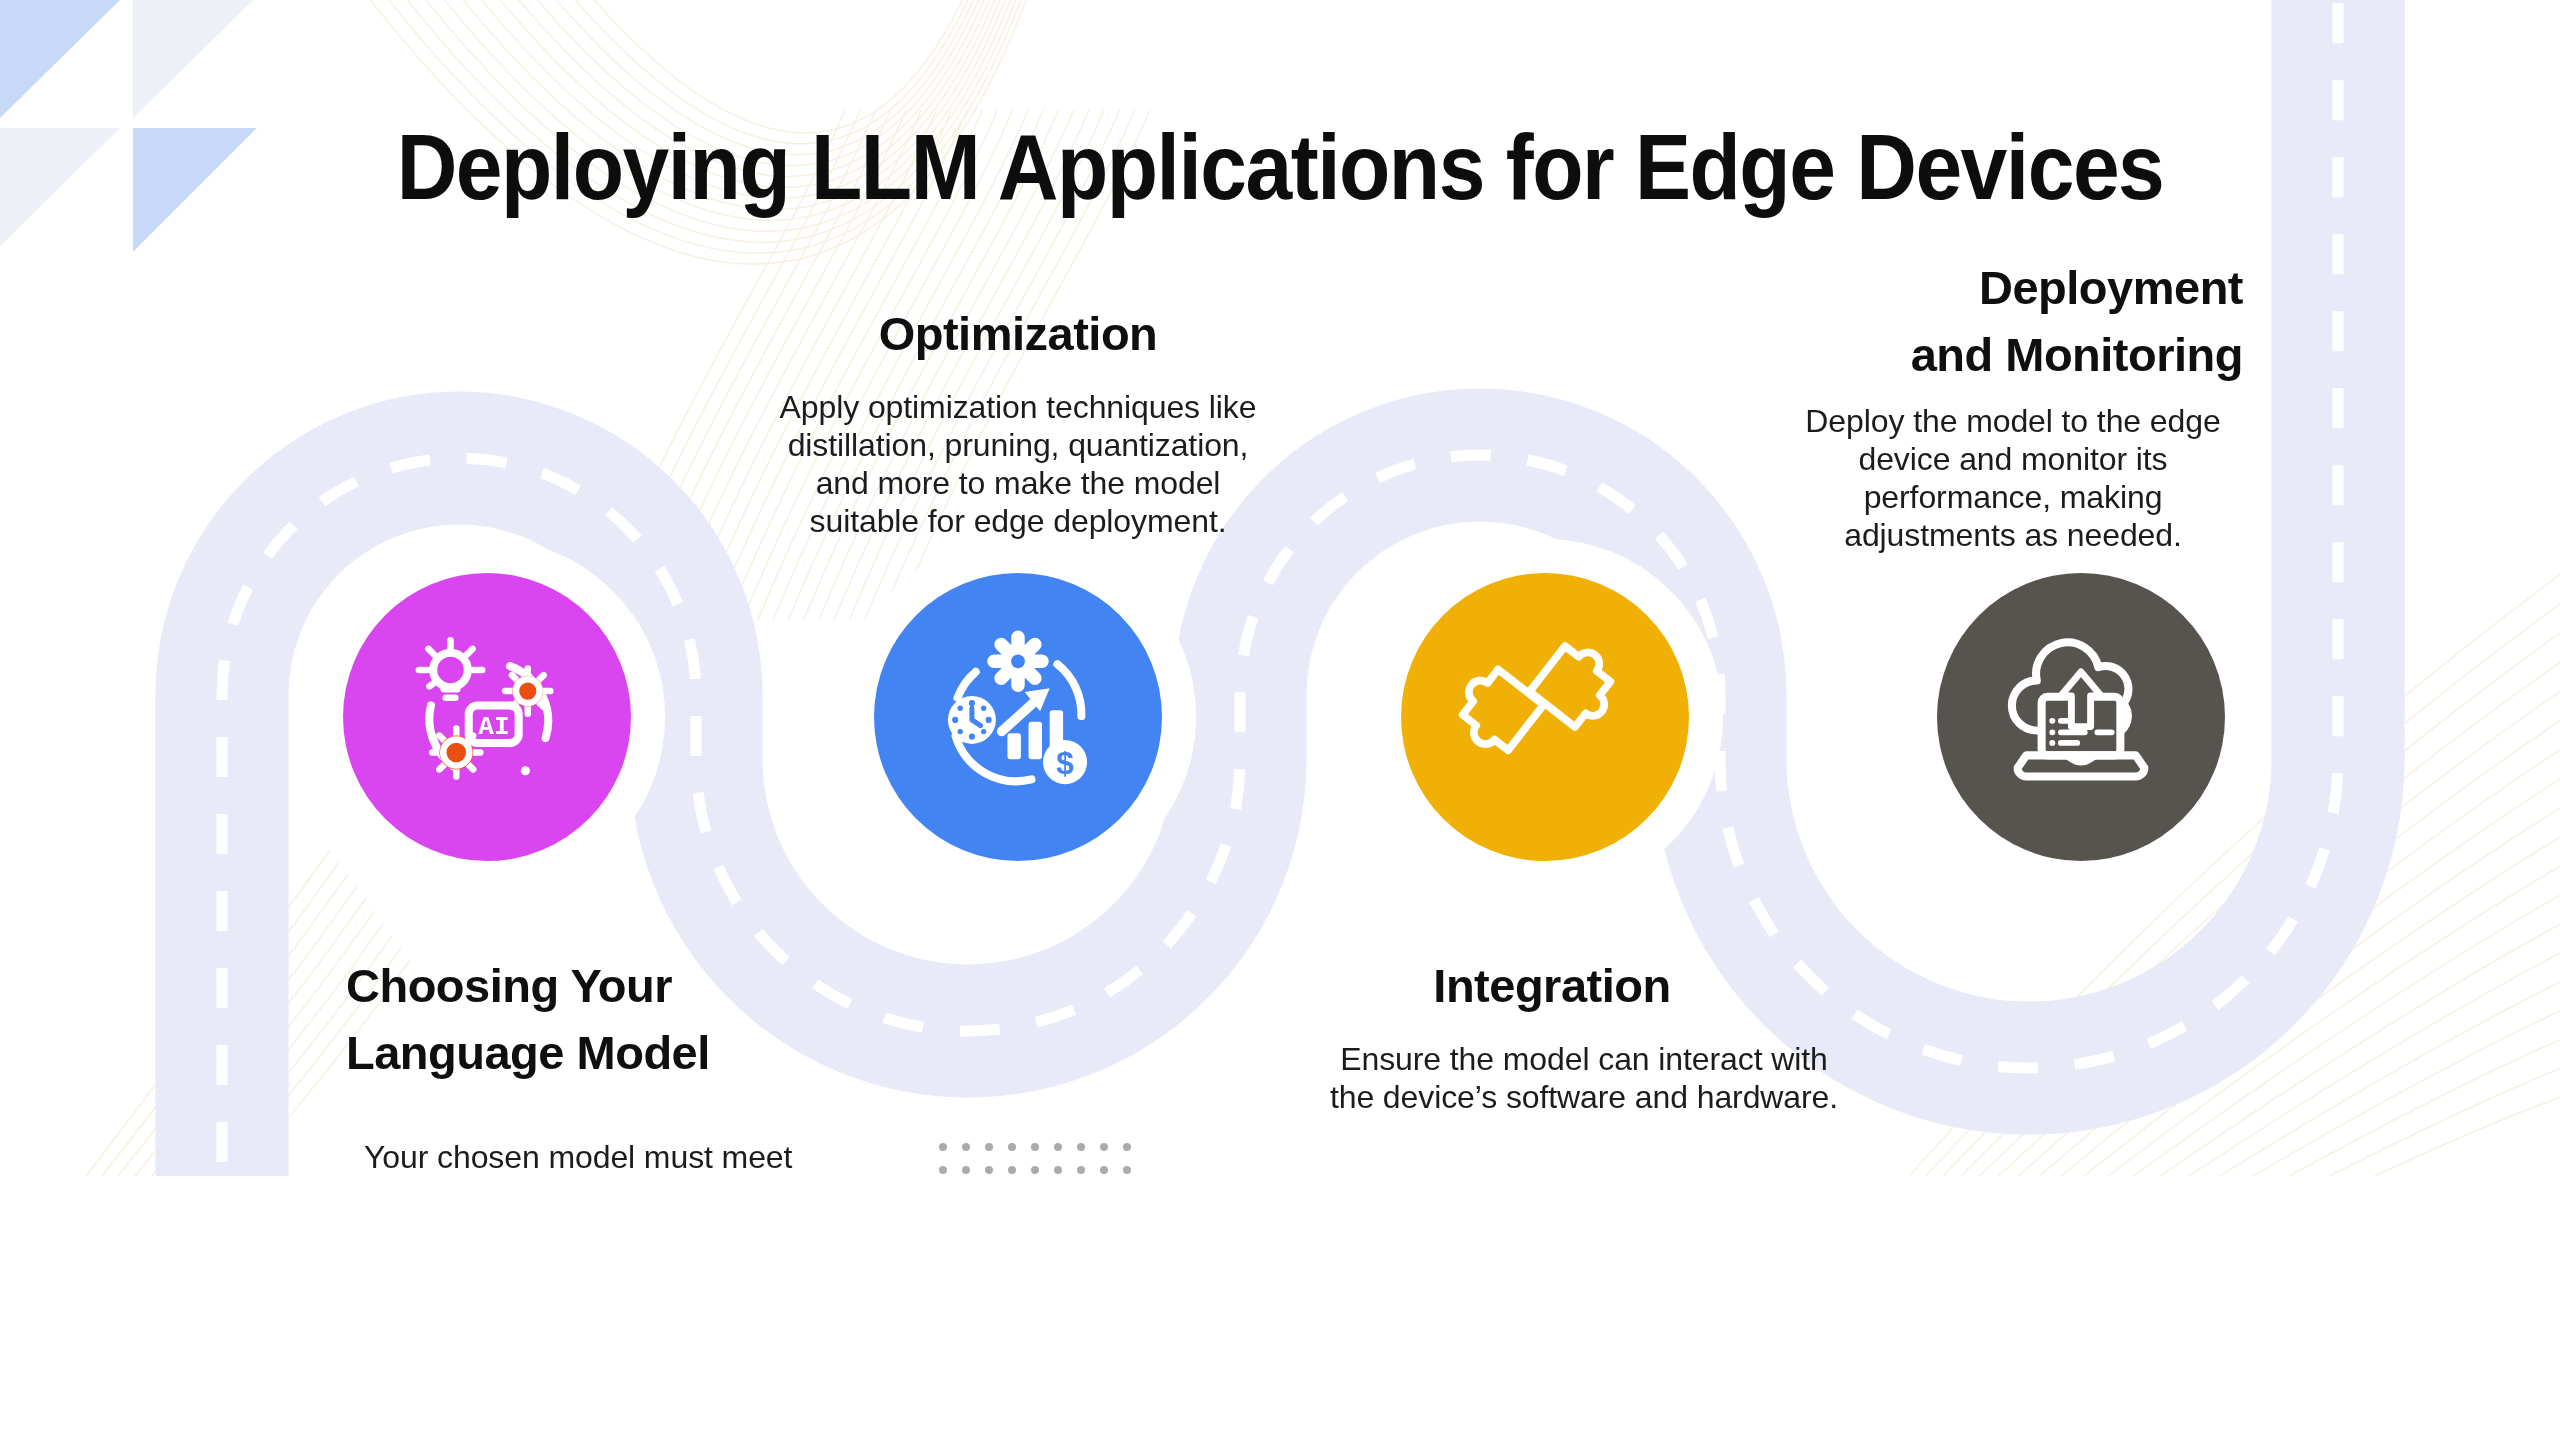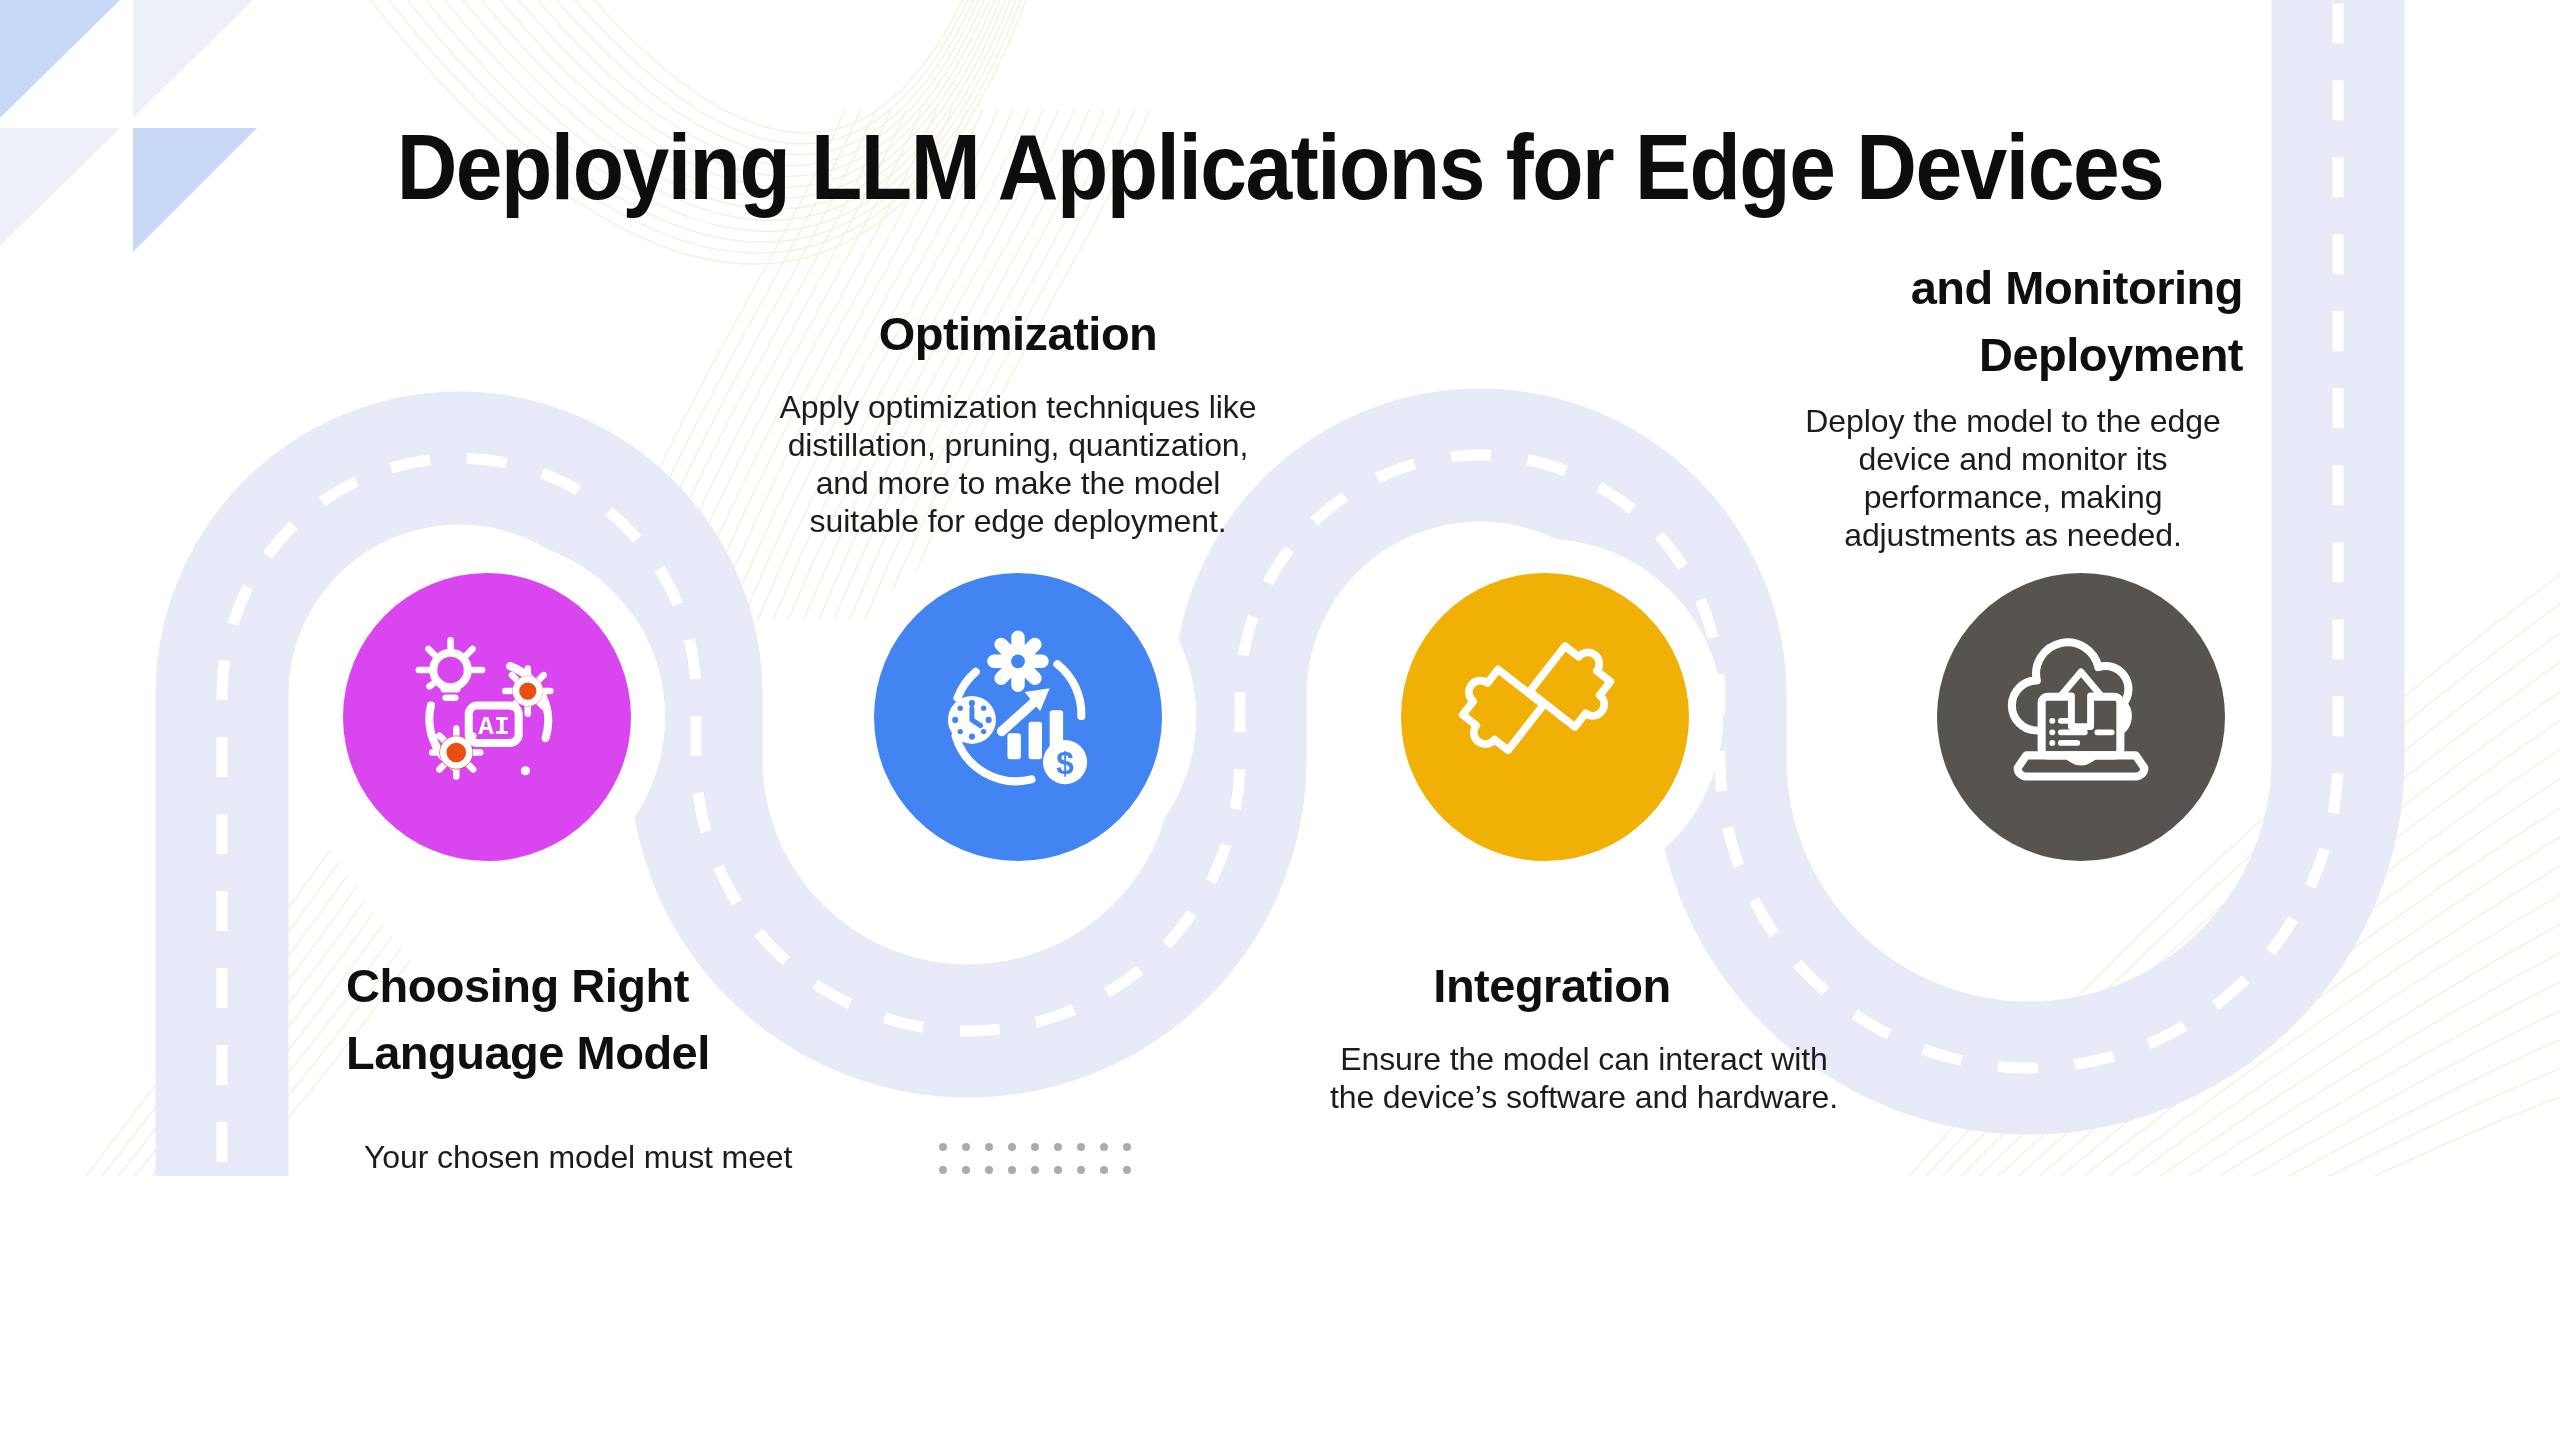--- a/index.html
+++ b/index.html
@@ -265,34 +265,34 @@
       <g stroke="#fff" stroke-width="3" stroke-linecap="round">
         <path d="M35 52 h0.1 M35 58 h0.1 M35 63.5 h0.1"></path>
         <path d="M39.5 52 H43.5 M39.5 58 H52 M58.5 58 H66 M39.5 63.5 H48"></path>
       </g>
       <path class="icon-stroke" d="M21.5 70 H78.5 L83 76.5 A4.5 4.5 0 0 1 78.5 81 H21.5 A4.5 4.5 0 0 1 17 76.5 Z"></path>
       <path class="icon-stroke-thin" d="M42.5 70 Q50 77 57.5 70"></path>
     </svg>
   </div>
 
   <h2 id="h-choose" class="txt step-heading al">
-    <span>Choosing Right</span>
+    <span>Choosing Your</span>
     <span>Language Model</span>
   </h2>
   <p id="b-choose" class="txt step-body al">Your chosen model must meet the application’s accuracy and responsiveness needs.</p>
 
   <h2 id="h-opt" class="txt step-heading ac">
     <span>Optimization</span>
   </h2>
   <p id="b-opt" class="txt step-body ac">Apply optimization techniques like distillation, pruning, quantization, and more to make the model suitable for edge deployment.</p>
 
   <h2 id="h-int" class="txt step-heading ac">
     <span>Integration</span>
   </h2>
   <p id="b-int" class="txt step-body ac">Ensure the model can interact with the device’s software and hardware.</p>
 
   <h2 id="h-dep" class="txt step-heading ar">
+    <span>Deployment</span>
     <span>and Monitoring</span>
-    <span>Deployment</span>
   </h2>
   <p id="b-dep" class="txt step-body ar">Deploy the model to the edge device and monitor its performance, making adjustments as needed.</p>
 
 </div>
 
 </body></html>

